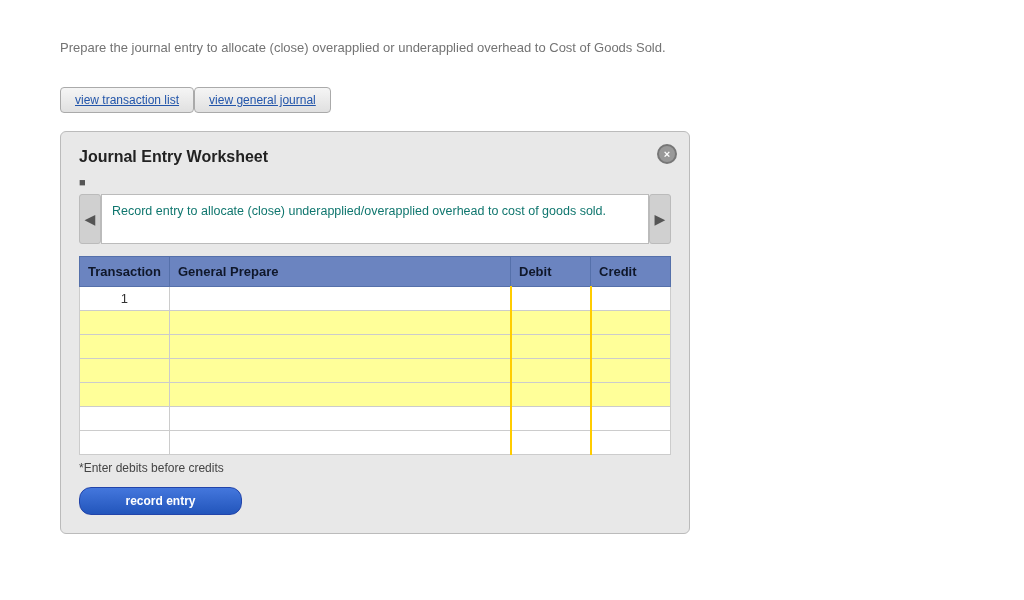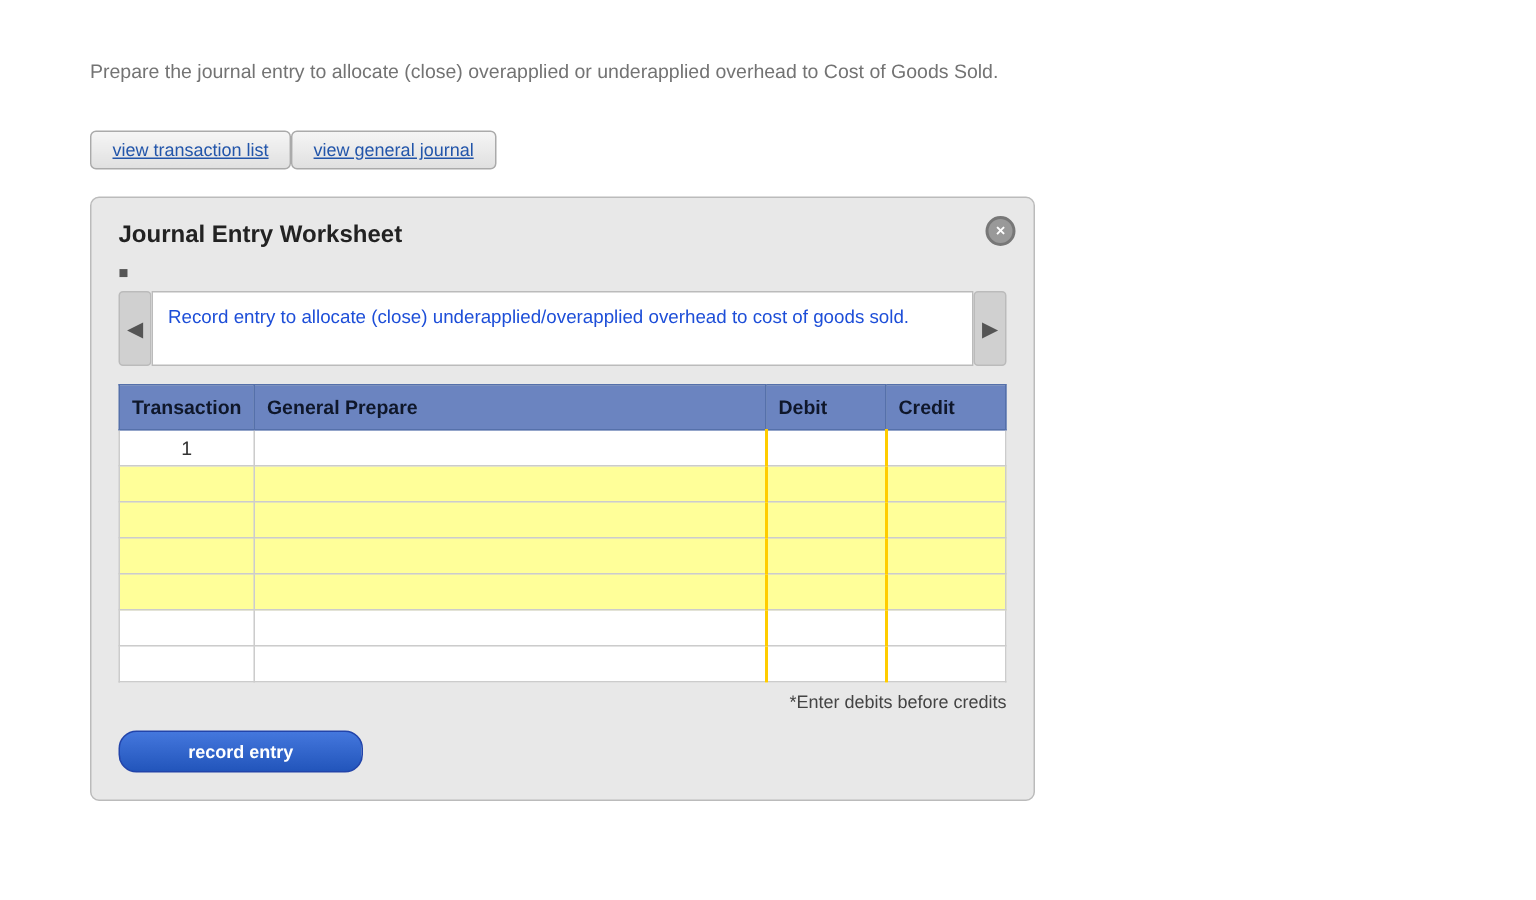--- a/index.html
+++ b/index.html
@@ -100,21 +100,21 @@
       color: #555;
       flex-shrink: 0;
     }
 
     .entry-description-box {
       border: 1px solid #bbb;
       background: #fff;
       flex: 1;
       padding: 8px 10px;
       font-size: 12.5px;
-      color: #1d4ed8;
+      color: #0f766e;
       line-height: 1.4;
       min-height: 50px;
     }
 
     .entry-number-indicator {
       font-size: 11px;
       color: #555;
       margin-bottom: 6px;
     }
 
@@ -175,21 +175,21 @@
     .journal-table tbody tr td.td-general {
       
     }
 
     .journal-table tbody tr td.td-debit,
     .journal-table tbody tr td.td-credit {
       border-left: 2px solid #ffcc00;
     }
 
     .enter-note {
-      text-align: right;
+      text-align: left;
       font-size: 12px;
       color: #444;
       margin-top: 6px;
       margin-bottom: 12px;
     }
 
     .bottom-buttons {
       display: flex;
       justify-content: space-between;
       align-items: center;

